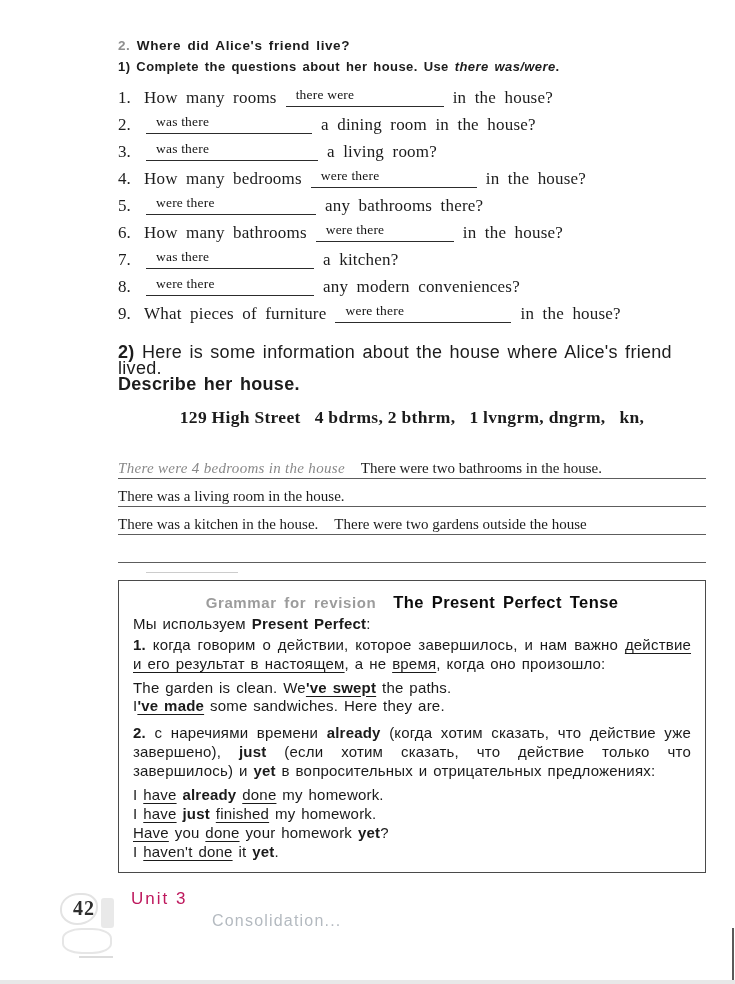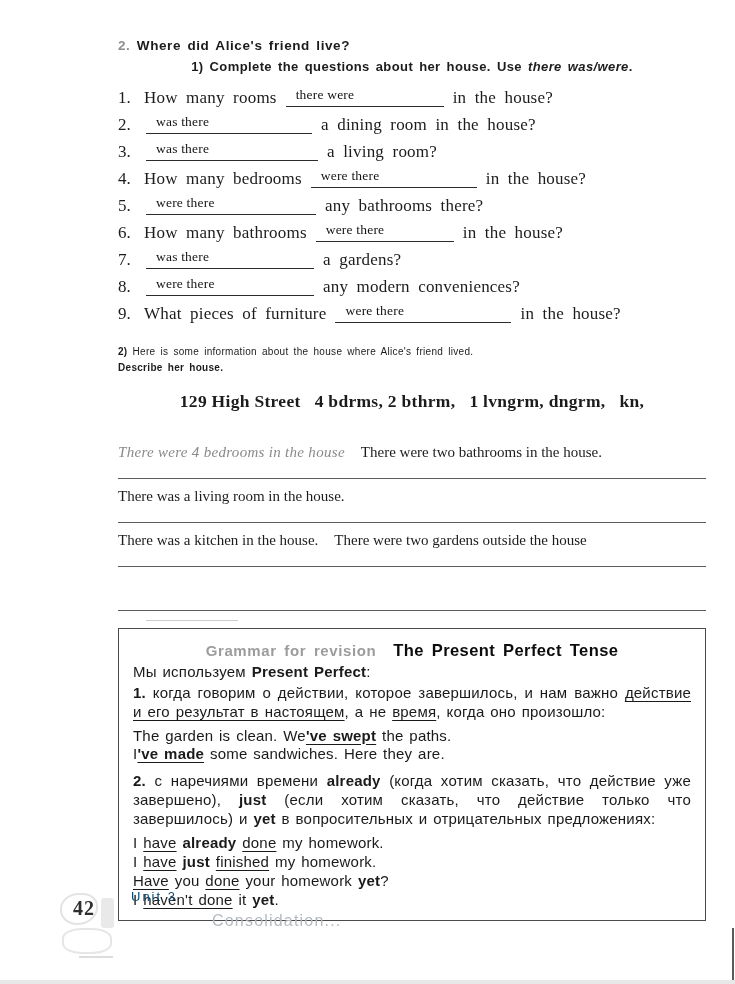--- a/index.html
+++ b/index.html
@@ -5,21 +5,21 @@
   html,body { margin:0; padding:0; background:#e8e8e8; }
   .page {
     position:relative; width:735px; height:980px; background:#ffffff;
     font-family:"Liberation Sans", sans-serif; color:#1c1c1c; overflow:hidden;
     margin:0 auto;
   }
   .content { position:absolute; left:118px; top:38px; width:588px; }
 
   
   .ex-title { font-size:13.5px; font-weight:bold; letter-spacing:0.6px; word-spacing:2px; }
-  .task-instr { margin-top:6px; font-size:13px; font-weight:bold; letter-spacing:0.4px; word-spacing:2px;text-align:center; }
+  .task-instr { margin-top:6px; font-size:13px; font-weight:bold; letter-spacing:0.4px; word-spacing:2px; }
 
   
   .b { font-weight:bold; }
   .u { text-decoration:underline; text-underline-offset:2.5px; }
   .i { font-style:italic; }
   .g { color:#8f8f8f; }
 
   
   .questions { margin-top:12px; font-family:"Liberation Serif", serif; font-size:17px; }
   .q-row { display:flex; align-items:baseline; height:27px; white-space:nowrap; }
@@ -29,53 +29,53 @@
     display:inline-block; position:relative; height:16px; flex:none;
     border-bottom:1.6px solid #2c2c2c; transform:translateY(4px); margin:0 9px;
   }
   .blank.first { margin-left:2px;text-decoration:underline; }
   .answer {
     position:absolute; left:10px; bottom:3px; font-size:13.5px; color:#141414;
     letter-spacing:0.2px; white-space:nowrap;
   }
 
   
-  .task2 { margin-top:15px; font-size:10px; letter-spacing:0.3px; word-spacing:2px; }
+  .task2 { margin-top:15px; font-size:18px; letter-spacing:0.3px; word-spacing:2px; }
   .task2 .line { line-height:16px; }
   .house-info {
     margin-top:15px; text-align:center; font-family:"Liberation Serif", serif;
     font-weight:bold; font-size:17.5px; letter-spacing:0.3px;
   }
   .house-info .hl { line-height:20px; white-space:pre;text-align:center; }
 
   
   .answers { margin-top:24px; font-family:"Liberation Serif", serif; font-size:15px; }
   .ans-row {
     height:26px; border-bottom:1.5px solid #5d5d5d;
     display:flex; gap:16px; align-items:flex-end; white-space:nowrap;
-    padding-bottom:17px; overflow:hidden;
+    padding-bottom:1px; overflow:hidden;
   }
   .script { color:#898989; font-style:italic; letter-spacing:0.3px; }
   .short-line { margin-top:9px; width:92px; margin-left:28px; border-bottom:1.5px solid #cccccc; }
 
   
   .grammar-box {
     margin-top:7px; border:1.6px solid #4a4a4a; padding:9px 14px 10px 14px;
     font-size:15px; line-height:1.26; color:#1a1a1a;
   }
   .gb-title { text-align:center; margin-top:2px; }
   .gb-title .t-gray { color:#9c9c9c; font-weight:bold; font-size:15px; margin-right:17px; letter-spacing:0.6px; word-spacing:3px;margin-top:10px; }
   .gb-title .t-black { color:#0c0c0c; font-weight:bold; font-size:16.5px; letter-spacing:0.4px; word-spacing:3px; }
   .gb-p { margin-top:6px; text-align:justify; letter-spacing:0.2px; word-spacing:1.5px; }
   .gb-p.tight { margin-top:2px; }
   .gb-lines { margin-top:5px; }
   .gb-line { line-height:1.26; letter-spacing:0.2px; word-spacing:1.5px; }
 
   
-  .footer-unit { position:absolute; left:131px; top:889px; font-size:13px; color:#0c4a6e; letter-spacing:2px; }
+  .footer-unit { position:absolute; left:131px; top:889px; font-size:17px; color:#be185d; letter-spacing:2px; }
   .footer-page { position:absolute; left:73px; top:897px; font-family:"Liberation Serif", serif; font-weight:bold; font-size:20px; color:#2e2e2e; letter-spacing:1px; }
   .footer-section { position:absolute; left:212px; top:912px; font-size:16px; color:#b4bac0; letter-spacing:1.2px; }
   .smudge1 { position:absolute; left:60px; top:893px; width:34px; height:28px; border:2px solid #e3e3e3; border-radius:50% 40% 55% 45%; }
   .smudge2 { position:absolute; left:101px; top:898px; width:13px; height:30px; background:#d7d7d7; opacity:0.55; border-radius:3px; }
   .smudge3 { position:absolute; left:62px; top:928px; width:46px; height:22px; border:2px solid #e6e6e6; border-radius:40%; }
   .faint-line { position:absolute; left:79px; top:956px; width:34px; border-bottom:2px solid #dcdcdc; }
   .edge-line { position:absolute; right:1px; top:928px; width:2px; height:56px; background:#5a5a5a; }
 </style>
 </head>
 <body>
@@ -137,21 +137,21 @@
             <span class="answer">were there</span>
           </span>
         <span class="q-text">in the house?</span>
       </div>
 
       <div class="q-row">
         <span class="q-num">7.</span>
         <span class="blank first" style="width:168px">
             <span class="answer">was there</span>
           </span>
-        <span class="q-text">a gardens?</span>
+        <span class="q-text">a kitchen?</span>
       </div>
 
       <div class="q-row">
         <span class="q-num">8.</span>
         <span class="blank first" style="width:168px">
             <span class="answer">were there</span>
           </span>
         <span class="q-text">any modern conveniences?</span>
       </div>
 

